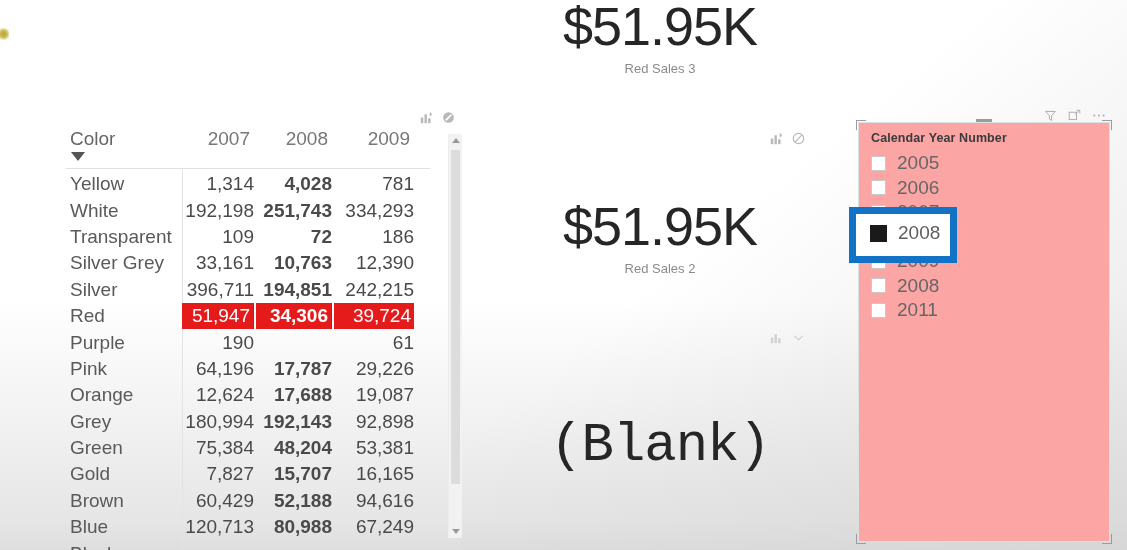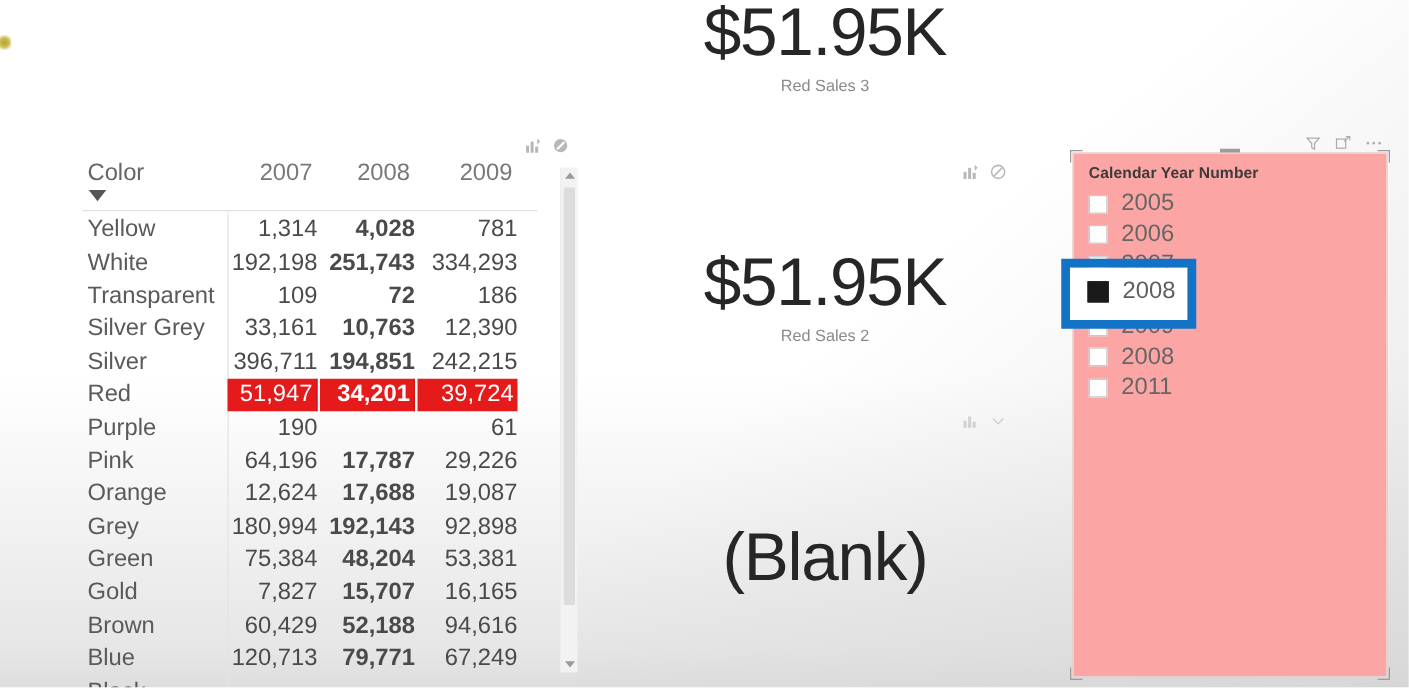--- a/index.html
+++ b/index.html
@@ -180,21 +180,21 @@
     line-height: 1.05;
     font-weight: 400;
   }
   .card-label {
     font-size: 13px;
     color: #8a8a8a;
     margin-top: 6px;
   }
   #card-red-sales-3 { left: 500px; top: -2px; width: 320px; }
   #card-red-sales-2 { left: 500px; top: 198px; width: 320px; }
-  #card-red-sales   { left: 500px; top: 418px; width: 320px; }
+  #card-red-sales   { left: 500px; top: 418px; width: 320px; font-family: Liberation Mono, monospace; }
 
   
   .visual-header-icons {
     position: absolute;
     display: flex;
     gap: 9px;
     align-items: center;
   }
   .vh-icon { opacity: 0.34; }
   .vh-icon.faint { opacity: 0.18; }
@@ -359,21 +359,21 @@
       </div>
       <div class="matrix-row">
         <div class="cell-color">Silver</div>
         <div class="cell-num n1">396,711</div>
         <div class="cell-num n2">194,851</div>
         <div class="cell-num n3">242,215</div>
       </div>
       <div class="matrix-row highlight">
         <div class="cell-color">Red</div>
         <div class="cell-num n1">51,947</div>
-        <div class="cell-num n2">34,201</div>
+        <div class="cell-num n2">34,306</div>
         <div class="cell-num n3">39,724</div>
       </div>
       <div class="matrix-row">
         <div class="cell-color">Purple</div>
         <div class="cell-num n1">190</div>
         <div class="cell-num n2"></div>
         <div class="cell-num n3">61</div>
       </div>
       <div class="matrix-row">
         <div class="cell-color">Pink</div>
@@ -407,21 +407,21 @@
       </div>
       <div class="matrix-row">
         <div class="cell-color">Brown</div>
         <div class="cell-num n1">60,429</div>
         <div class="cell-num n2">52,188</div>
         <div class="cell-num n3">94,616</div>
       </div>
       <div class="matrix-row">
         <div class="cell-color">Blue</div>
         <div class="cell-num n1">120,713</div>
-        <div class="cell-num n2">79,771</div>
+        <div class="cell-num n2">80,988</div>
         <div class="cell-num n3">67,249</div>
       </div>
       <div class="matrix-row">
         <div class="cell-color">Black</div>
         <div class="cell-num n1"></div>
         <div class="cell-num n2"></div>
         <div class="cell-num n3"></div>
       </div>
     </div>
 </div>

